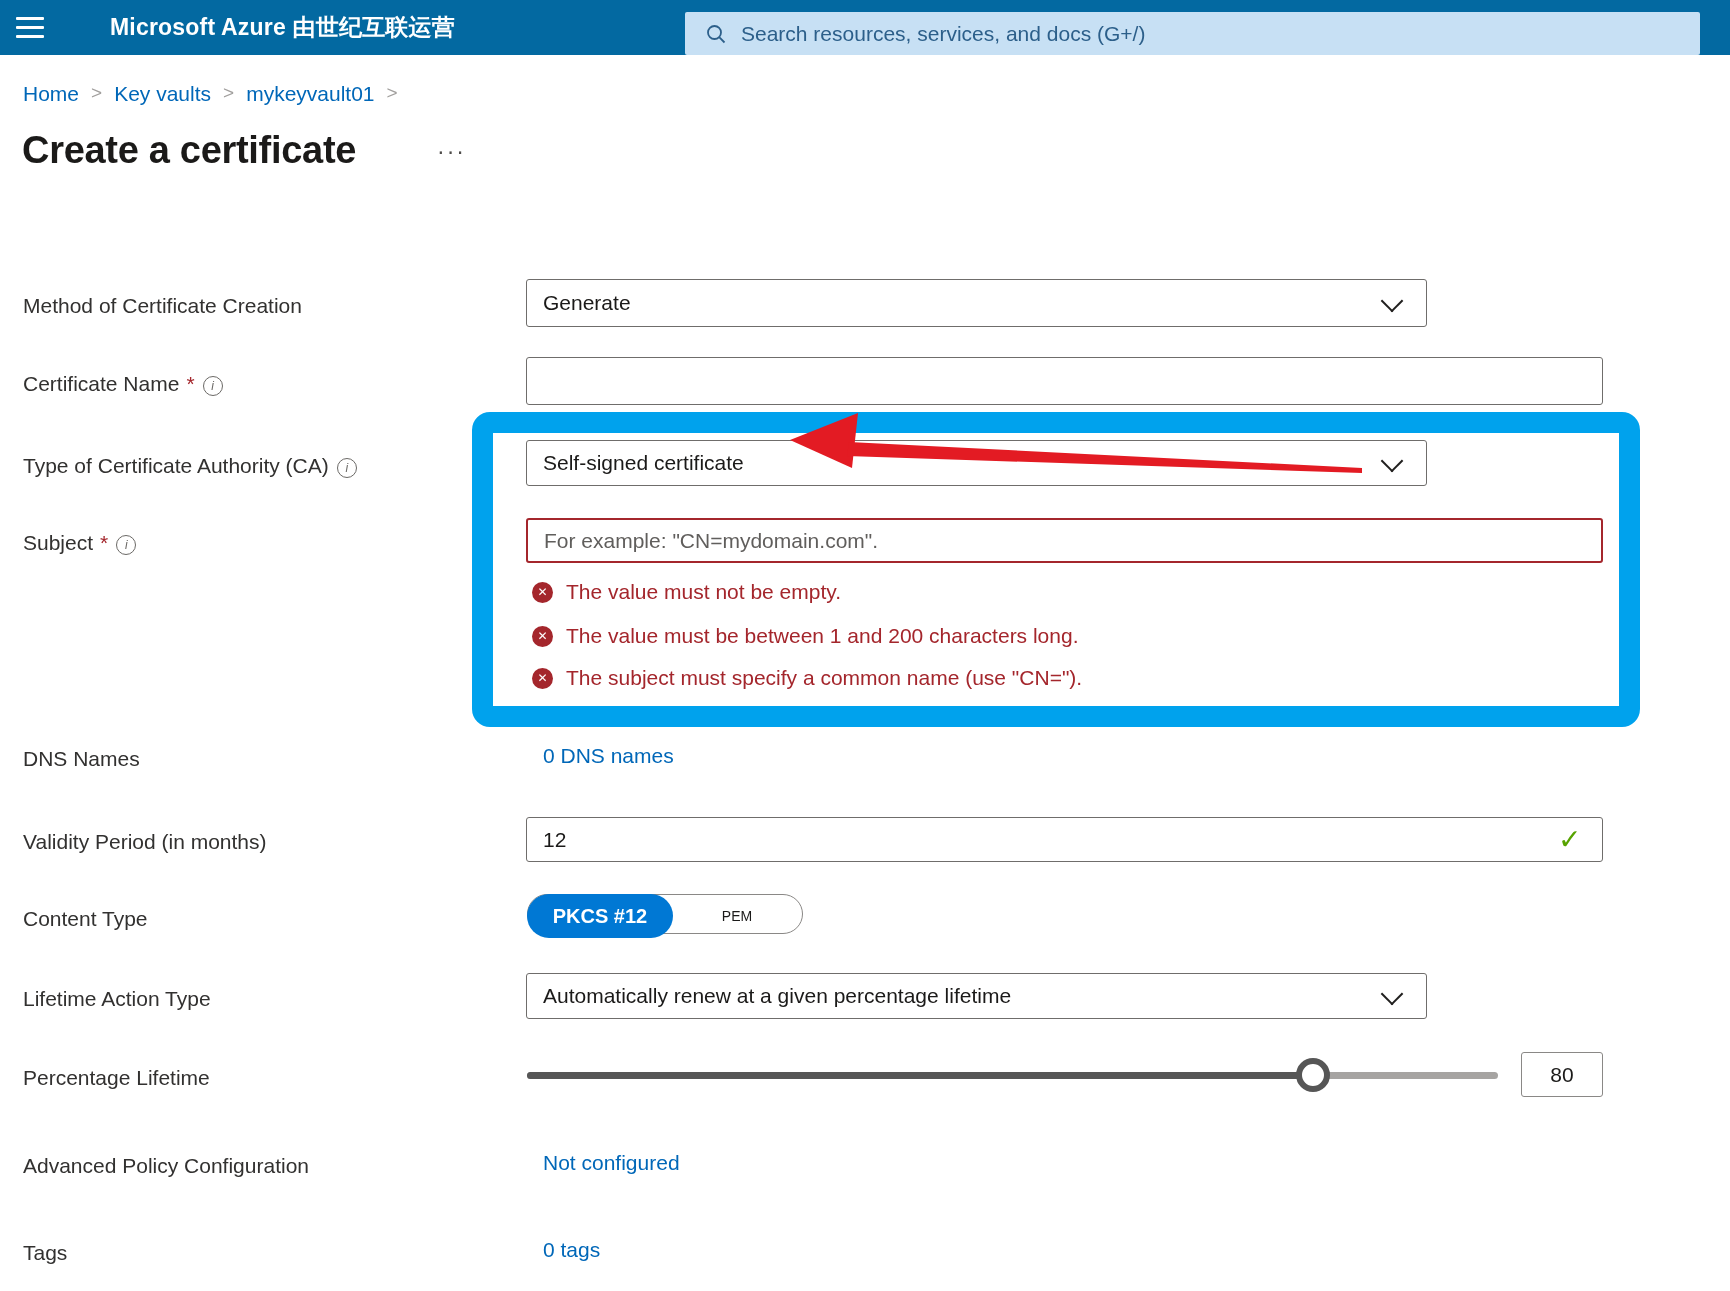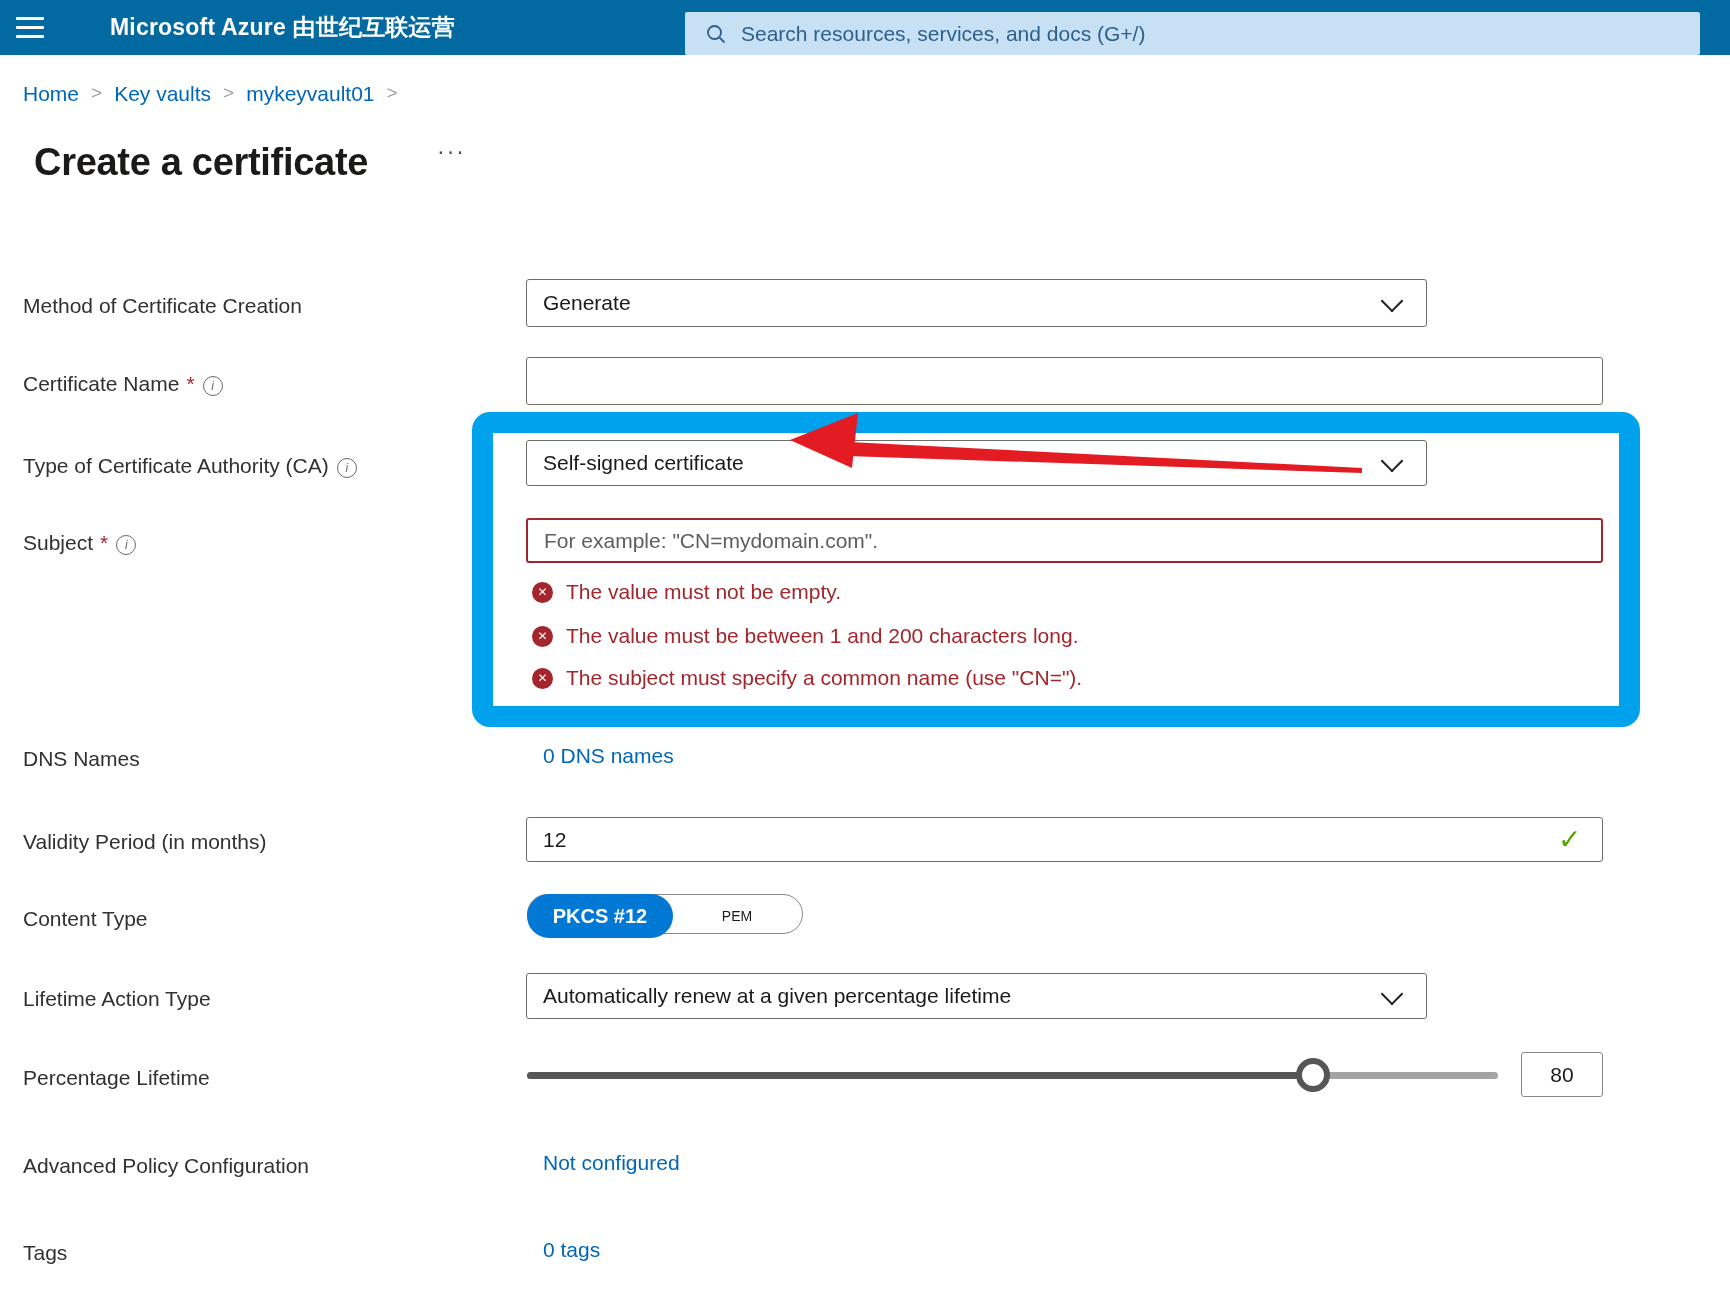--- a/index.html
+++ b/index.html
@@ -102,21 +102,21 @@
 
 <div class="breadcrumb">
   <a>Home</a>
   <span class="sep">&gt;</span>
   <a>Key vaults</a>
   <span class="sep">&gt;</span>
   <a>mykeyvault01</a>
   <span class="sep">&gt;</span>
 </div>
 
-<h1 class="page-title" style="margin:12px">Create a certificate</h1>
+<h1 class="page-title" style="margin:0">Create a certificate</h1>
 <div class="more-dots">···</div>
 
 <div class="hl-box"></div>
 
 <div class="flabel" style="top:288px">
   <span>Method of Certificate Creation</span>
 </div>
 <div class="field" style="top:279px">
   <span class="val">Generate</span>
   <span class="chev"></span>

